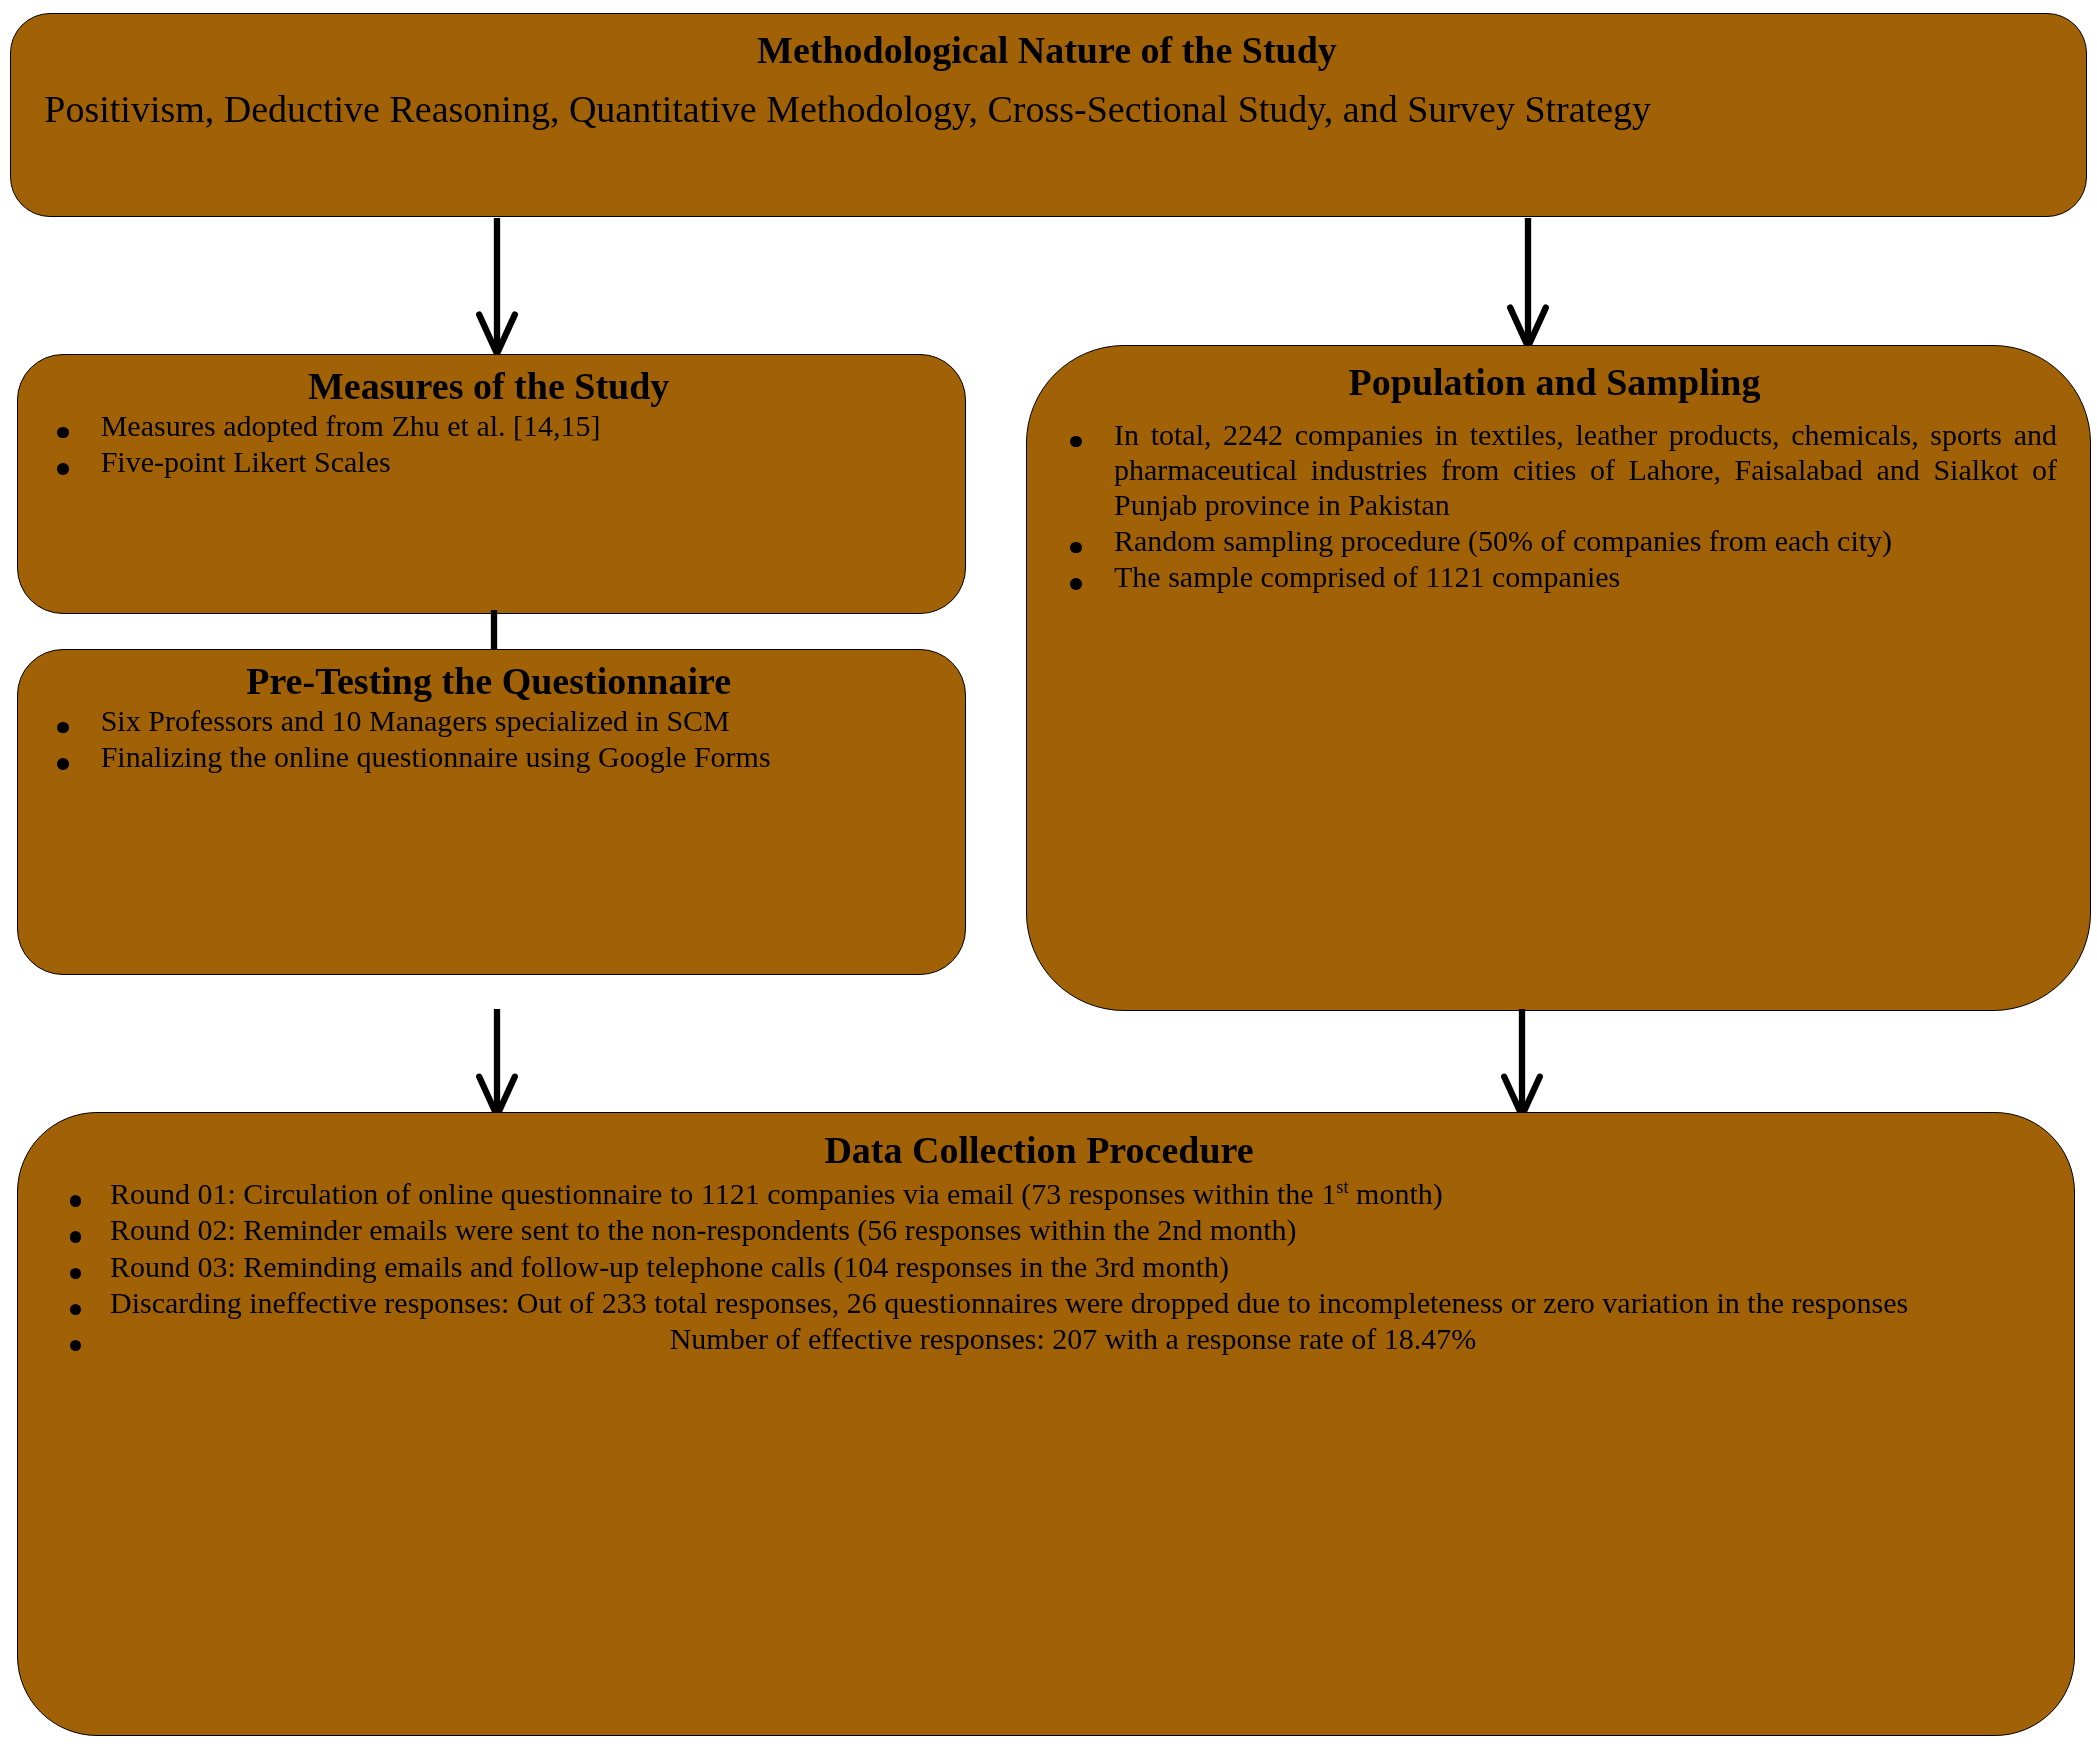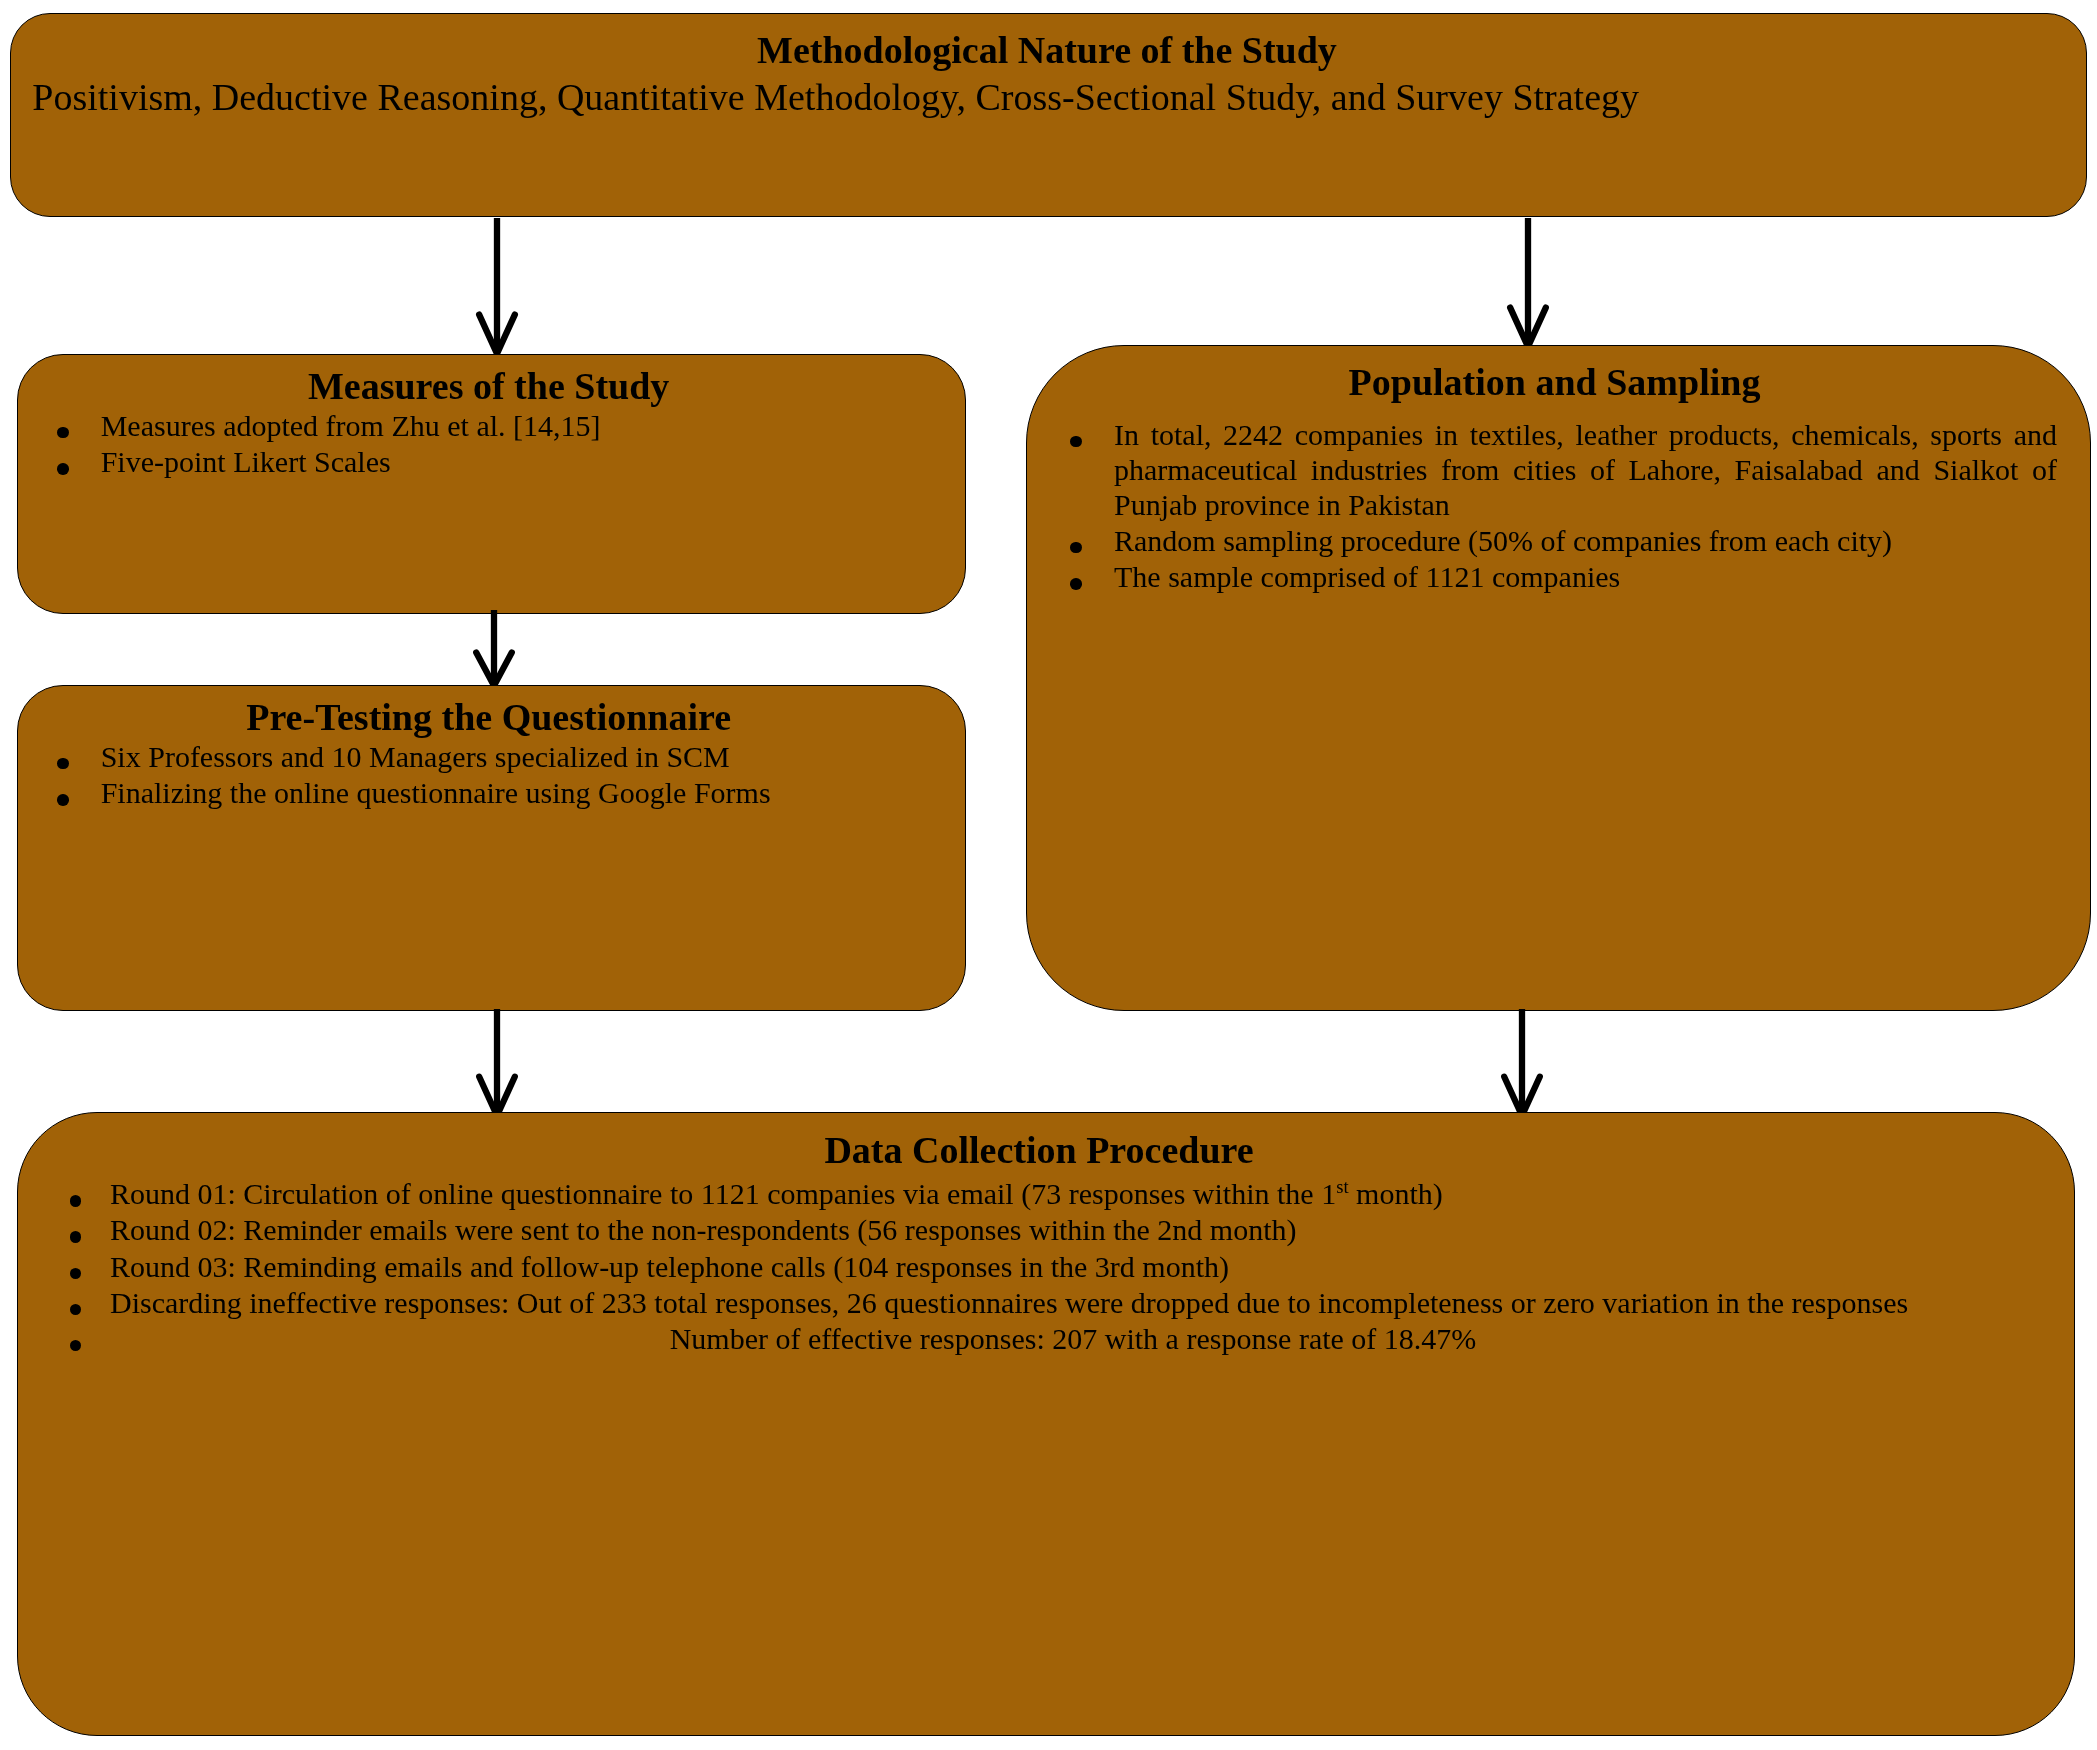--- a/index.html
+++ b/index.html
@@ -41,21 +41,21 @@
   .box-measures {
     left: 17px;
     top: 354px;
     width: 949px;
     height: 260px;
     border-radius: 46px;
   }
 
   .box-pretest {
     left: 17px;
-    top: 685px;
+    top: 649px;
     width: 949px;
     height: 326px;
     border-radius: 46px;
   }
 
   .box-population {
     left: 1026px;
     top: 345px;
     width: 1065px;
     height: 666px;
@@ -77,21 +77,21 @@
     font-size: 38px;
     line-height: 1.12;
     margin: 0;
     padding: 0;
   }
 
   .body-text {
     font-size: 38px;
     line-height: 1.16;
     text-align: justify;
-    margin: 4px;
+    margin: 16px;
   }
 
   .pad-top {
     padding: 15px 20.7px 0 17px;
   }
 
   .pad-side {
     padding: 10.3px 26.4px 0 20.7px;
   }
 

